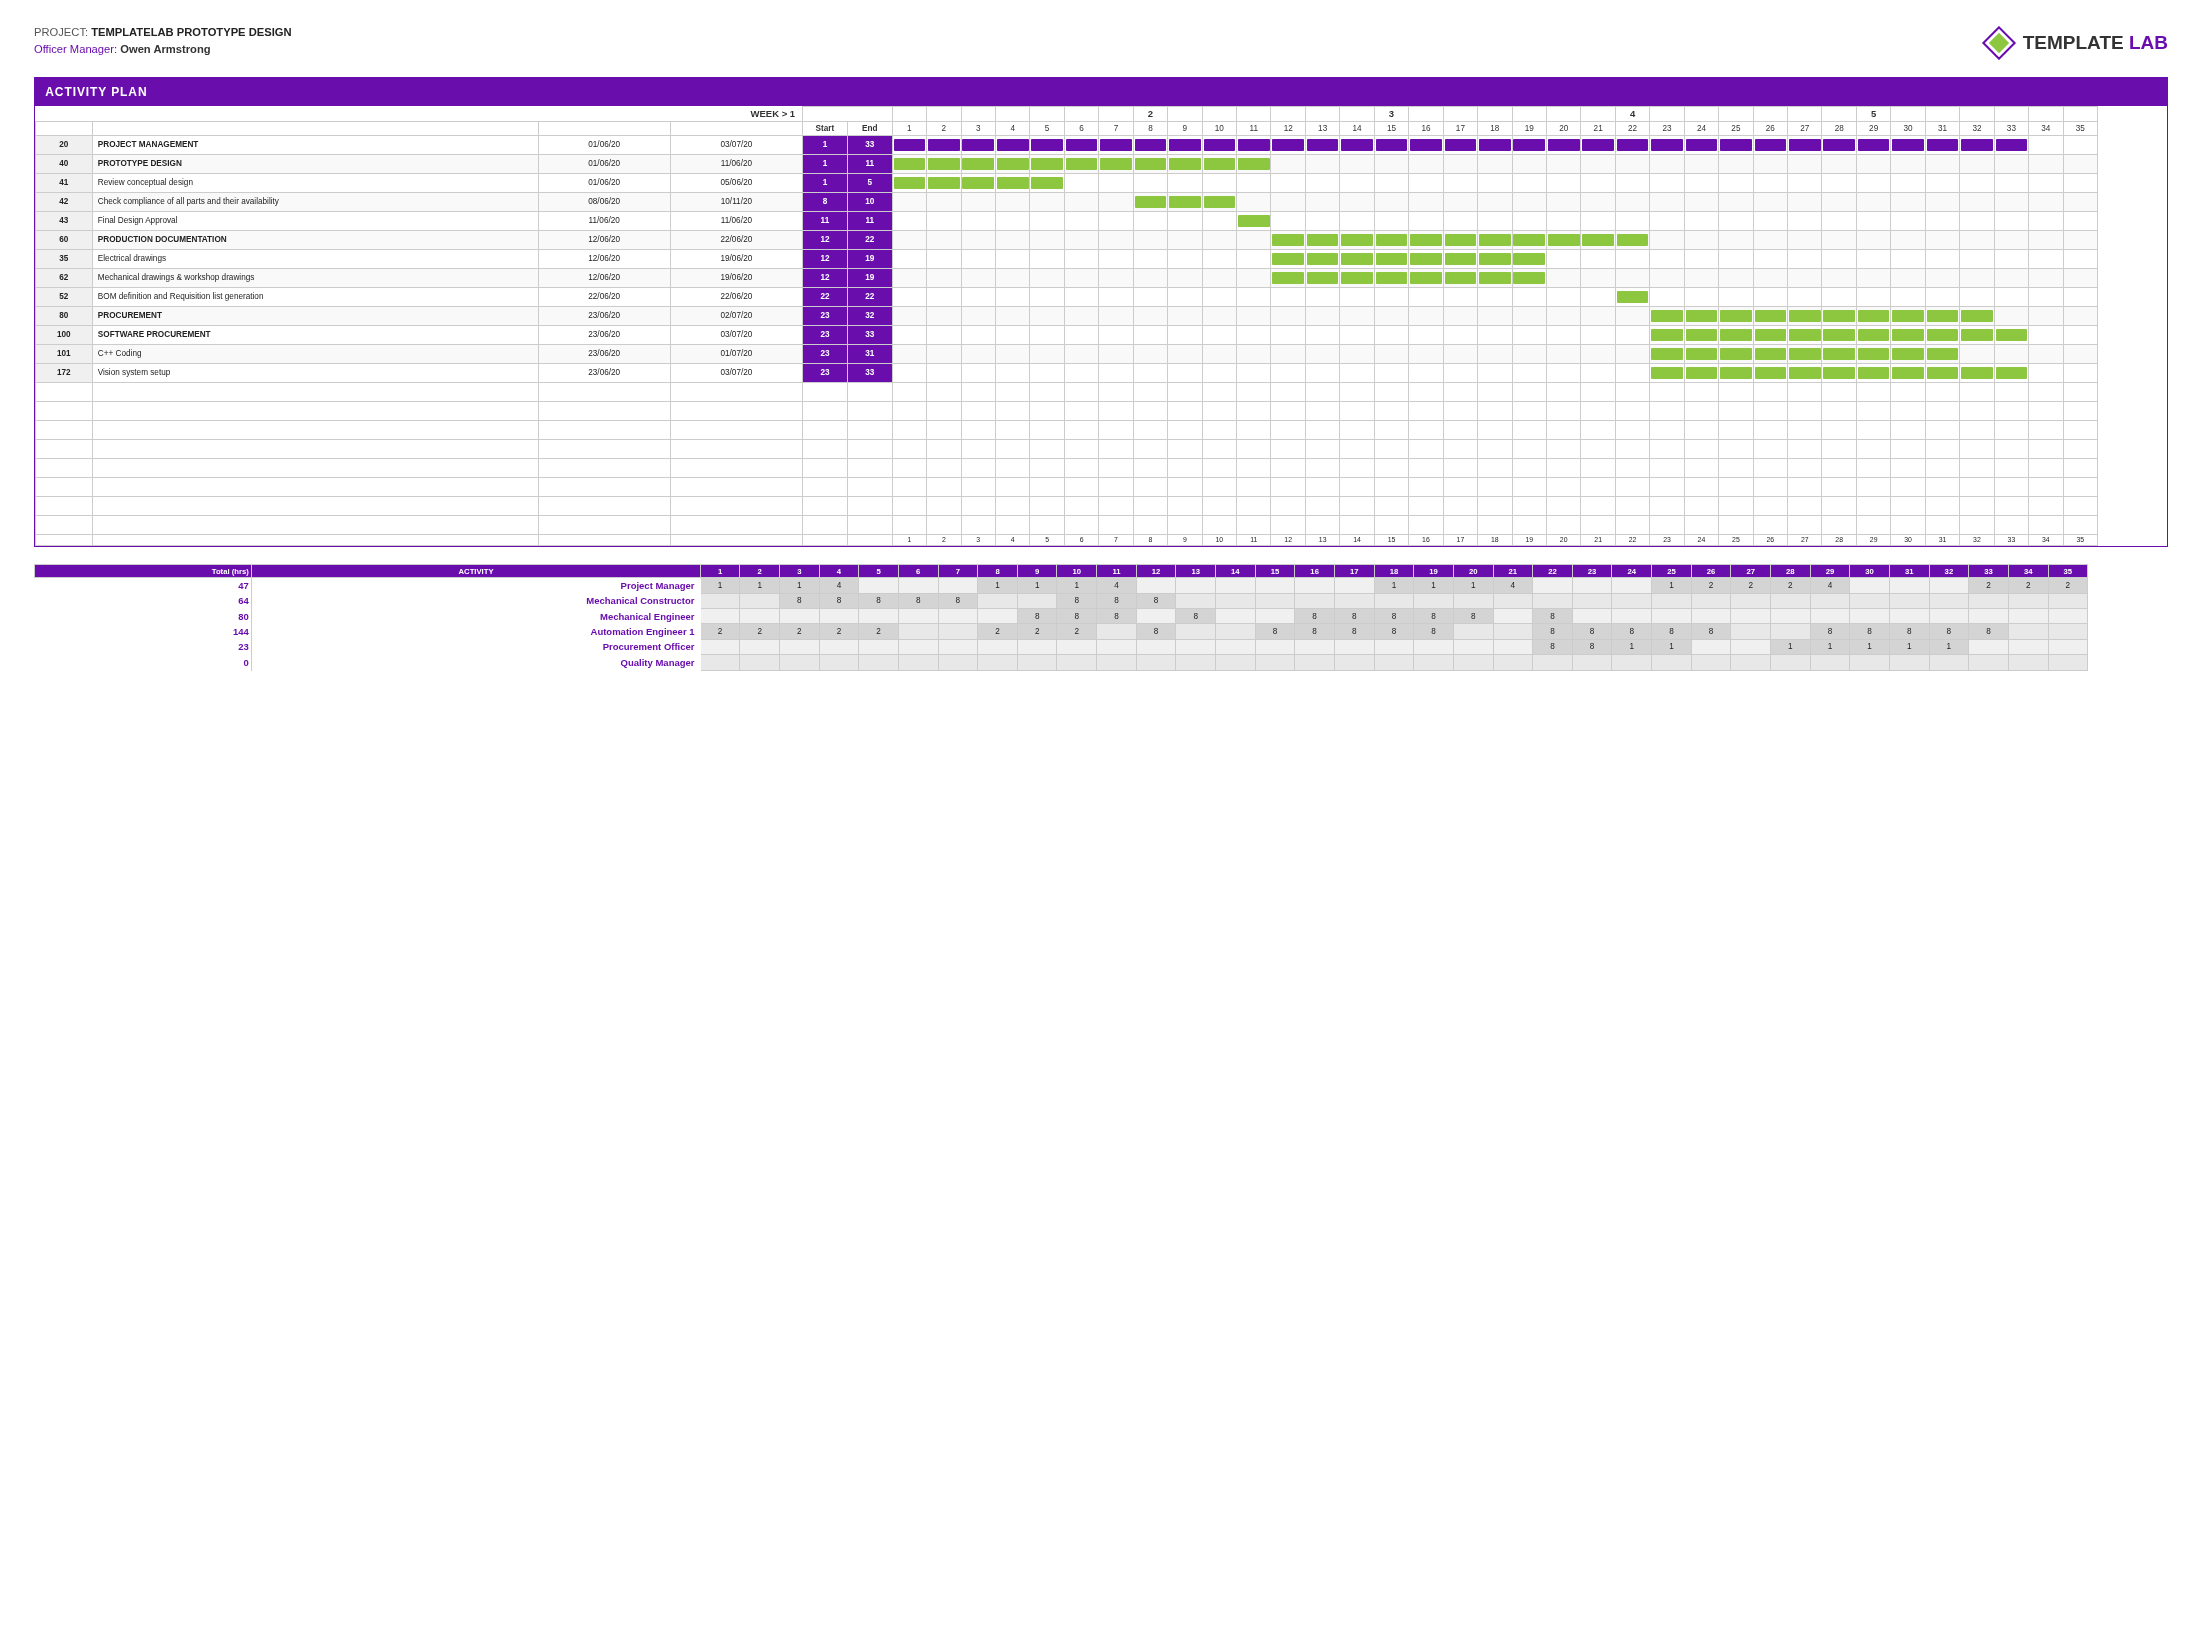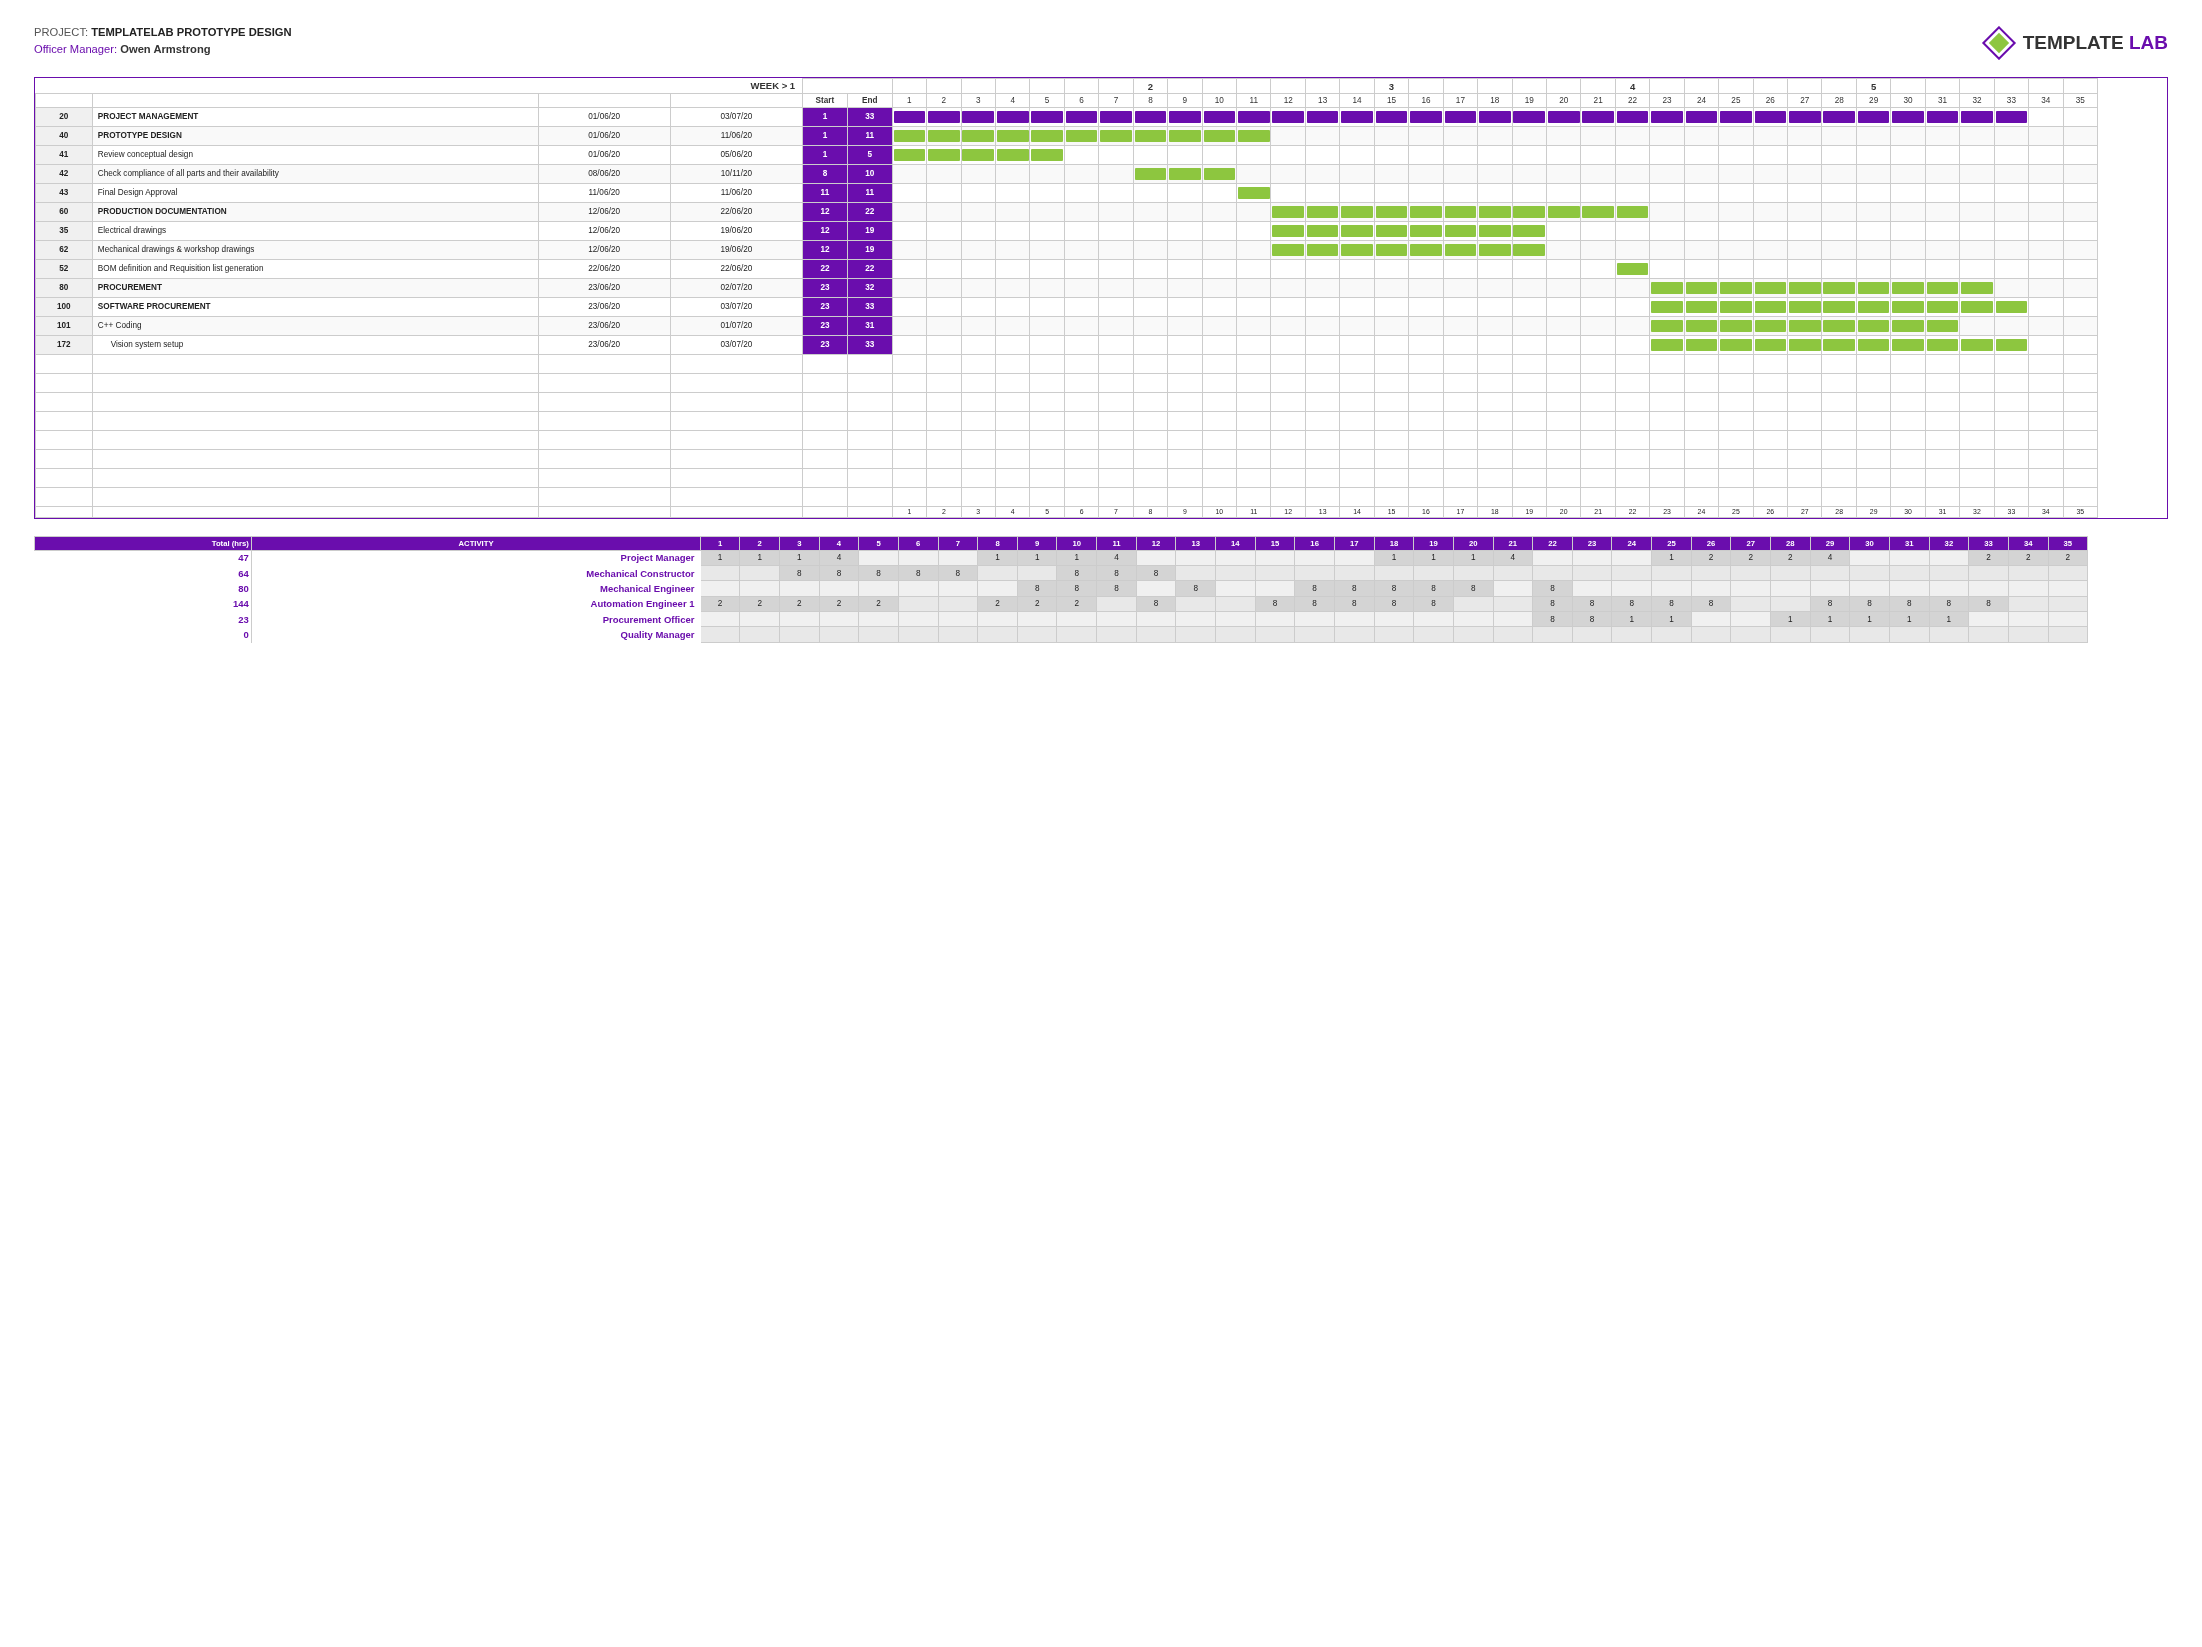--- a/index.html
+++ b/index.html
@@ -149,20 +149,21 @@
       <polygon points="25,10 40,25 25,40 10,25" fill="#8dc63f"></polygon>
       <polygon points="25,2 48,25 25,48 2,25" fill="none" stroke="#6a0dad" stroke-width="2"></polygon>
     </svg>
     <div class="logo-text">
       <span style="font-weight:bold;color:#333;">TEMPLATE</span><span style="font-weight:bold;color:#6a0dad;"> LAB</span>
     </div>
   </div>
 </div>
 
 <div class="main-table-wrapper">
+  <div class="activity-plan-header">ACTIVITY PLAN</div>
   <table class="gantt">
 
     <colgroup>
       <col style="width:24px">
       <col style="width:189px">
       <col style="width:56px">
       <col style="width:56px">
       <col style="width:19px">
       <col style="width:19px">
 
@@ -1021,21 +1022,21 @@
           <td class="gantt-cell">
             <div class="gantt-bar bar-green"></div>
           </td>
           <td class="gantt-cell"></td>
           <td class="gantt-cell"></td>
           <td class="gantt-cell"></td>
           <td class="gantt-cell"></td>
         </tr>
         <tr class="data-row">
           <td class="num-col">172</td>
-          <td class="activity-col" style="padding-left: 18px;">Vision system setup</td>
+          <td class="activity-col" style="padding-left: 5px;">Vision system setup</td>
           <td class="date-col">23/06/20</td>
           <td class="date-col">03/07/20</td>
           <td class="start-col">23</td>
           <td class="end-col">33</td>
           <td class="gantt-cell"></td>
           <td class="gantt-cell"></td>
           <td class="gantt-cell"></td>
           <td class="gantt-cell"></td>
           <td class="gantt-cell"></td>
           <td class="gantt-cell"></td>

